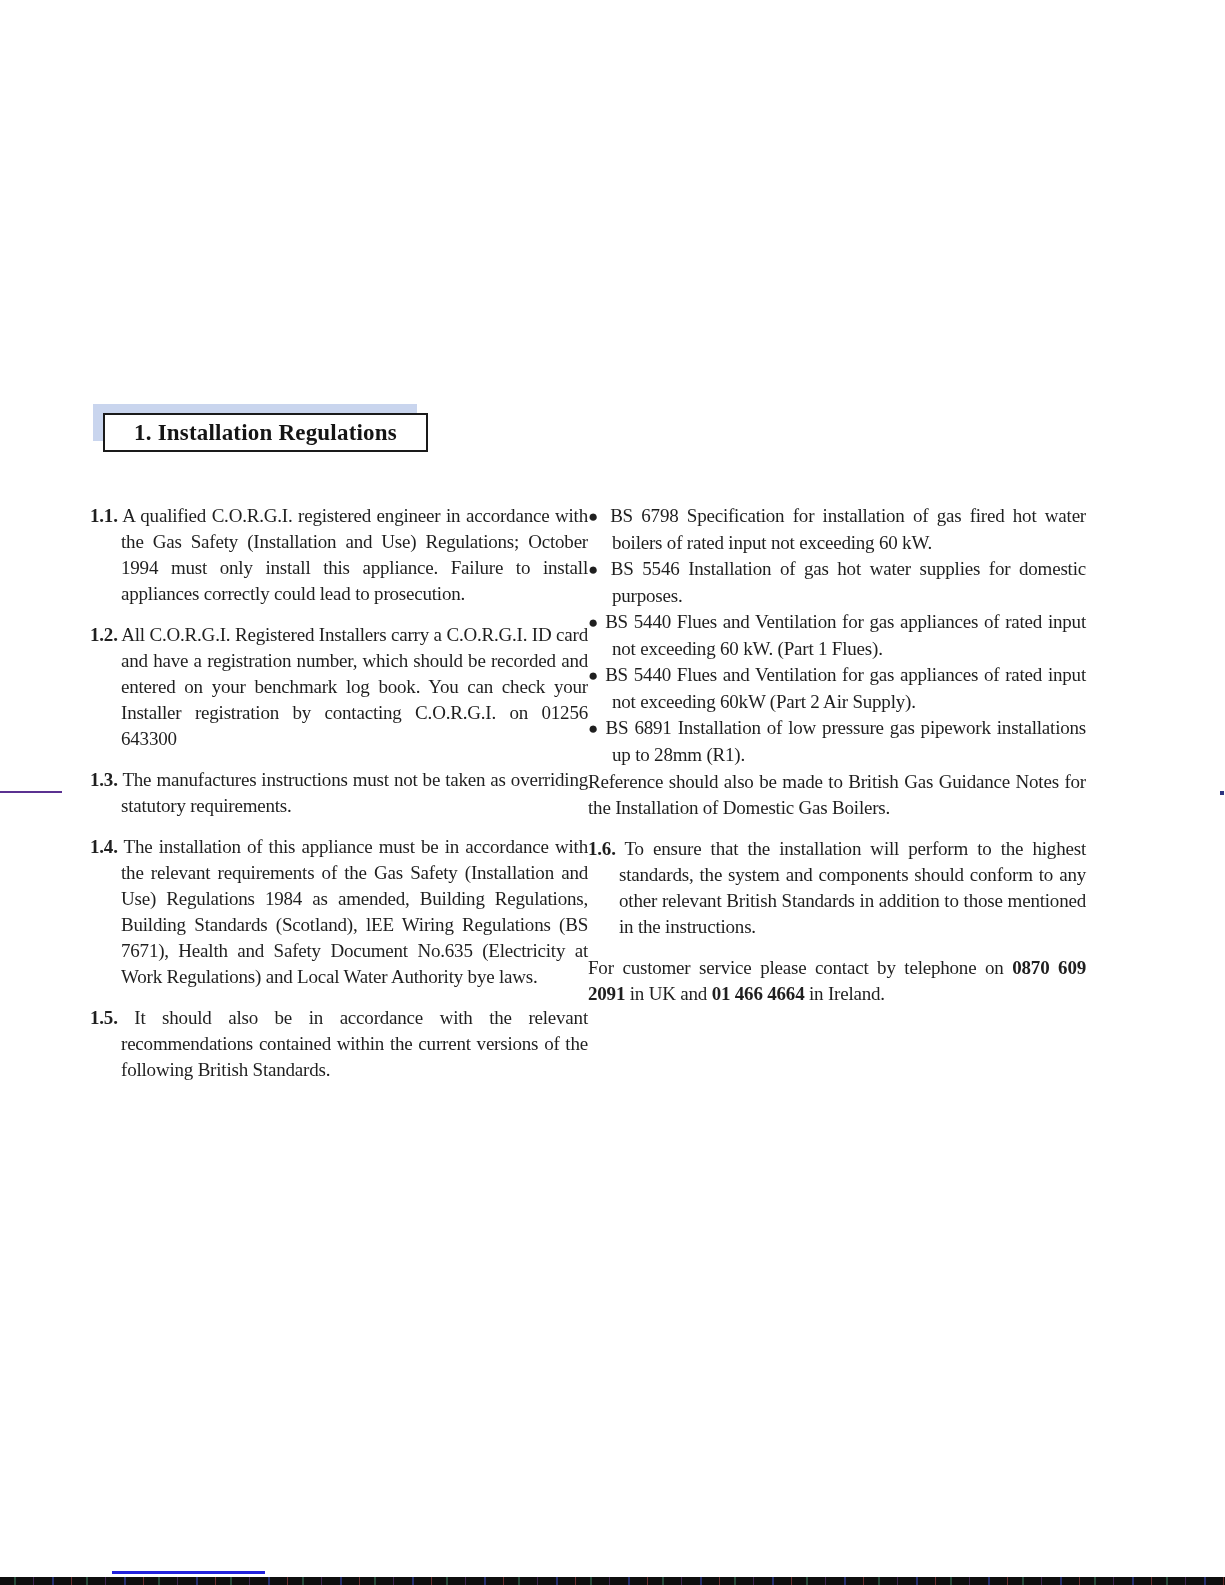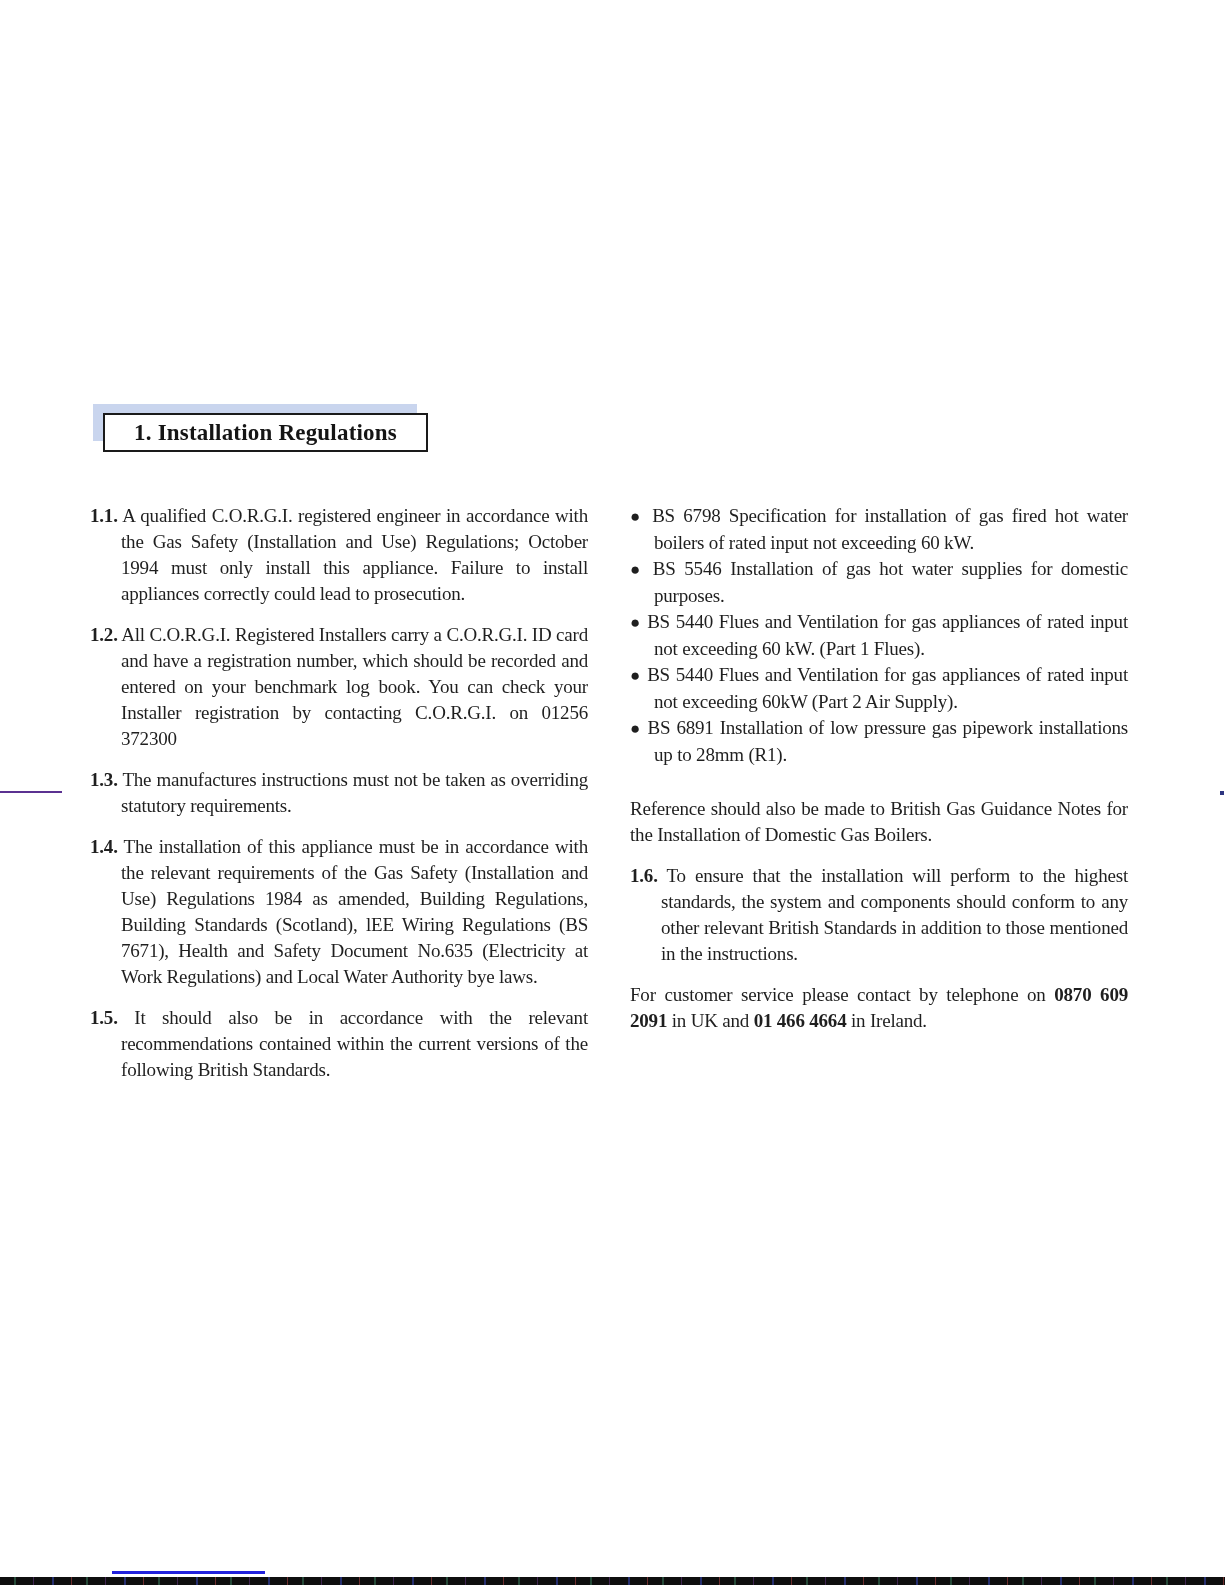--- a/index.html
+++ b/index.html
@@ -35,31 +35,30 @@
     color: #151515;
     white-space: nowrap;
   }
 
   
   .columns {
     position: absolute;
     left: 90px; top: 503px;
     width: 1038px;
     display: flex;
-    gap: 42px;
   }
   .col { width: 498px; font-size: 19px; line-height: 26px; letter-spacing: -0.2px; }
 
   .para { margin: 0 0 15px 0; text-align: justify; }
   .hang { padding-left: 31px; text-indent: -31px; }
   .pnum { font-weight: bold; }
   .pbold { font-weight: bold; }
   .jl { text-align-last: justify; }
 
-  ul.bullets { list-style: none; margin: 0 0 28px 0; padding: 0; }
+  ul.bullets { list-style: none; margin: 0 0 1px 0; padding: 0; }
   ul.bullets li {
     text-align: justify;
     padding-left: 24px;
     text-indent: -24px;
   }
   .bullet { font-size: 17px; }
 
   
   .crop-left {
     position: absolute; left: 0; top: 791px;
@@ -97,21 +96,21 @@
     <div class="title-shadow"></div>
     <div class="title-box">
       <h1>1. Installation Regulations</h1>
     </div>
   </div>
 
   <div class="columns">
 
     <div class="col">
       <p class="para hang"><span class="pnum">1.1.</span> <span>A qualified C.O.R.G.I. registered engineer in accordance with the Gas Safety (Installation and Use) Regulations; October 1994 must only install this appliance. Failure to install appliances correctly could lead to prosecution.</span></p>
-      <p class="para hang jl"><span class="pnum">1.2.</span> <span>All C.O.R.G.I. Registered Installers carry a C.O.R.G.I. ID card and have a registration number, which should be recorded and entered on your benchmark log book. You can check your Installer registration by contacting C.O.R.G.I. on 01256 372300</span></p>
+      <p class="para hang jl"><span class="pnum">1.2.</span> <span>All C.O.R.G.I. Registered Installers carry a C.O.R.G.I. ID card and have a registration number, which should be recorded and entered on your benchmark log book. You can check your Installer registration by contacting C.O.R.G.I. on 01256 643300</span></p>
       <p class="para hang"><span class="pnum">1.3.</span> <span>The manufactures instructions must not be taken as overriding statutory requirements.</span></p>
       <p class="para hang"><span class="pnum">1.4.</span> <span>The installation of this appliance must be in accordance with the relevant requirements of the Gas Safety (Installation and Use) Regulations 1984 as amended, Building Regulations, Building Standards (Scotland), lEE Wiring Regulations (BS 7671), Health and Safety Document No.635 (Electricity at Work Regulations) and Local Water Authority bye laws.</span></p>
       <p class="para hang"><span class="pnum">1.5.</span> <span>It should also be in accordance with the relevant recommendations contained within the current versions of the following British Standards.</span></p>
     </div>
 
     <div class="col">
       <ul class="bullets">
         <li><span class="bullet">●</span> <span>BS 6798 Specification for installation of gas fired hot water boilers of rated input not exceeding 60 kW.</span></li>
         <li><span class="bullet">●</span> <span>BS 5546 Installation of gas hot water supplies for domestic purposes.</span></li>
         <li><span class="bullet">●</span> <span>BS 5440 Flues and Ventilation for gas appliances of rated input not exceeding 60 kW. (Part 1 Flues).</span></li>

